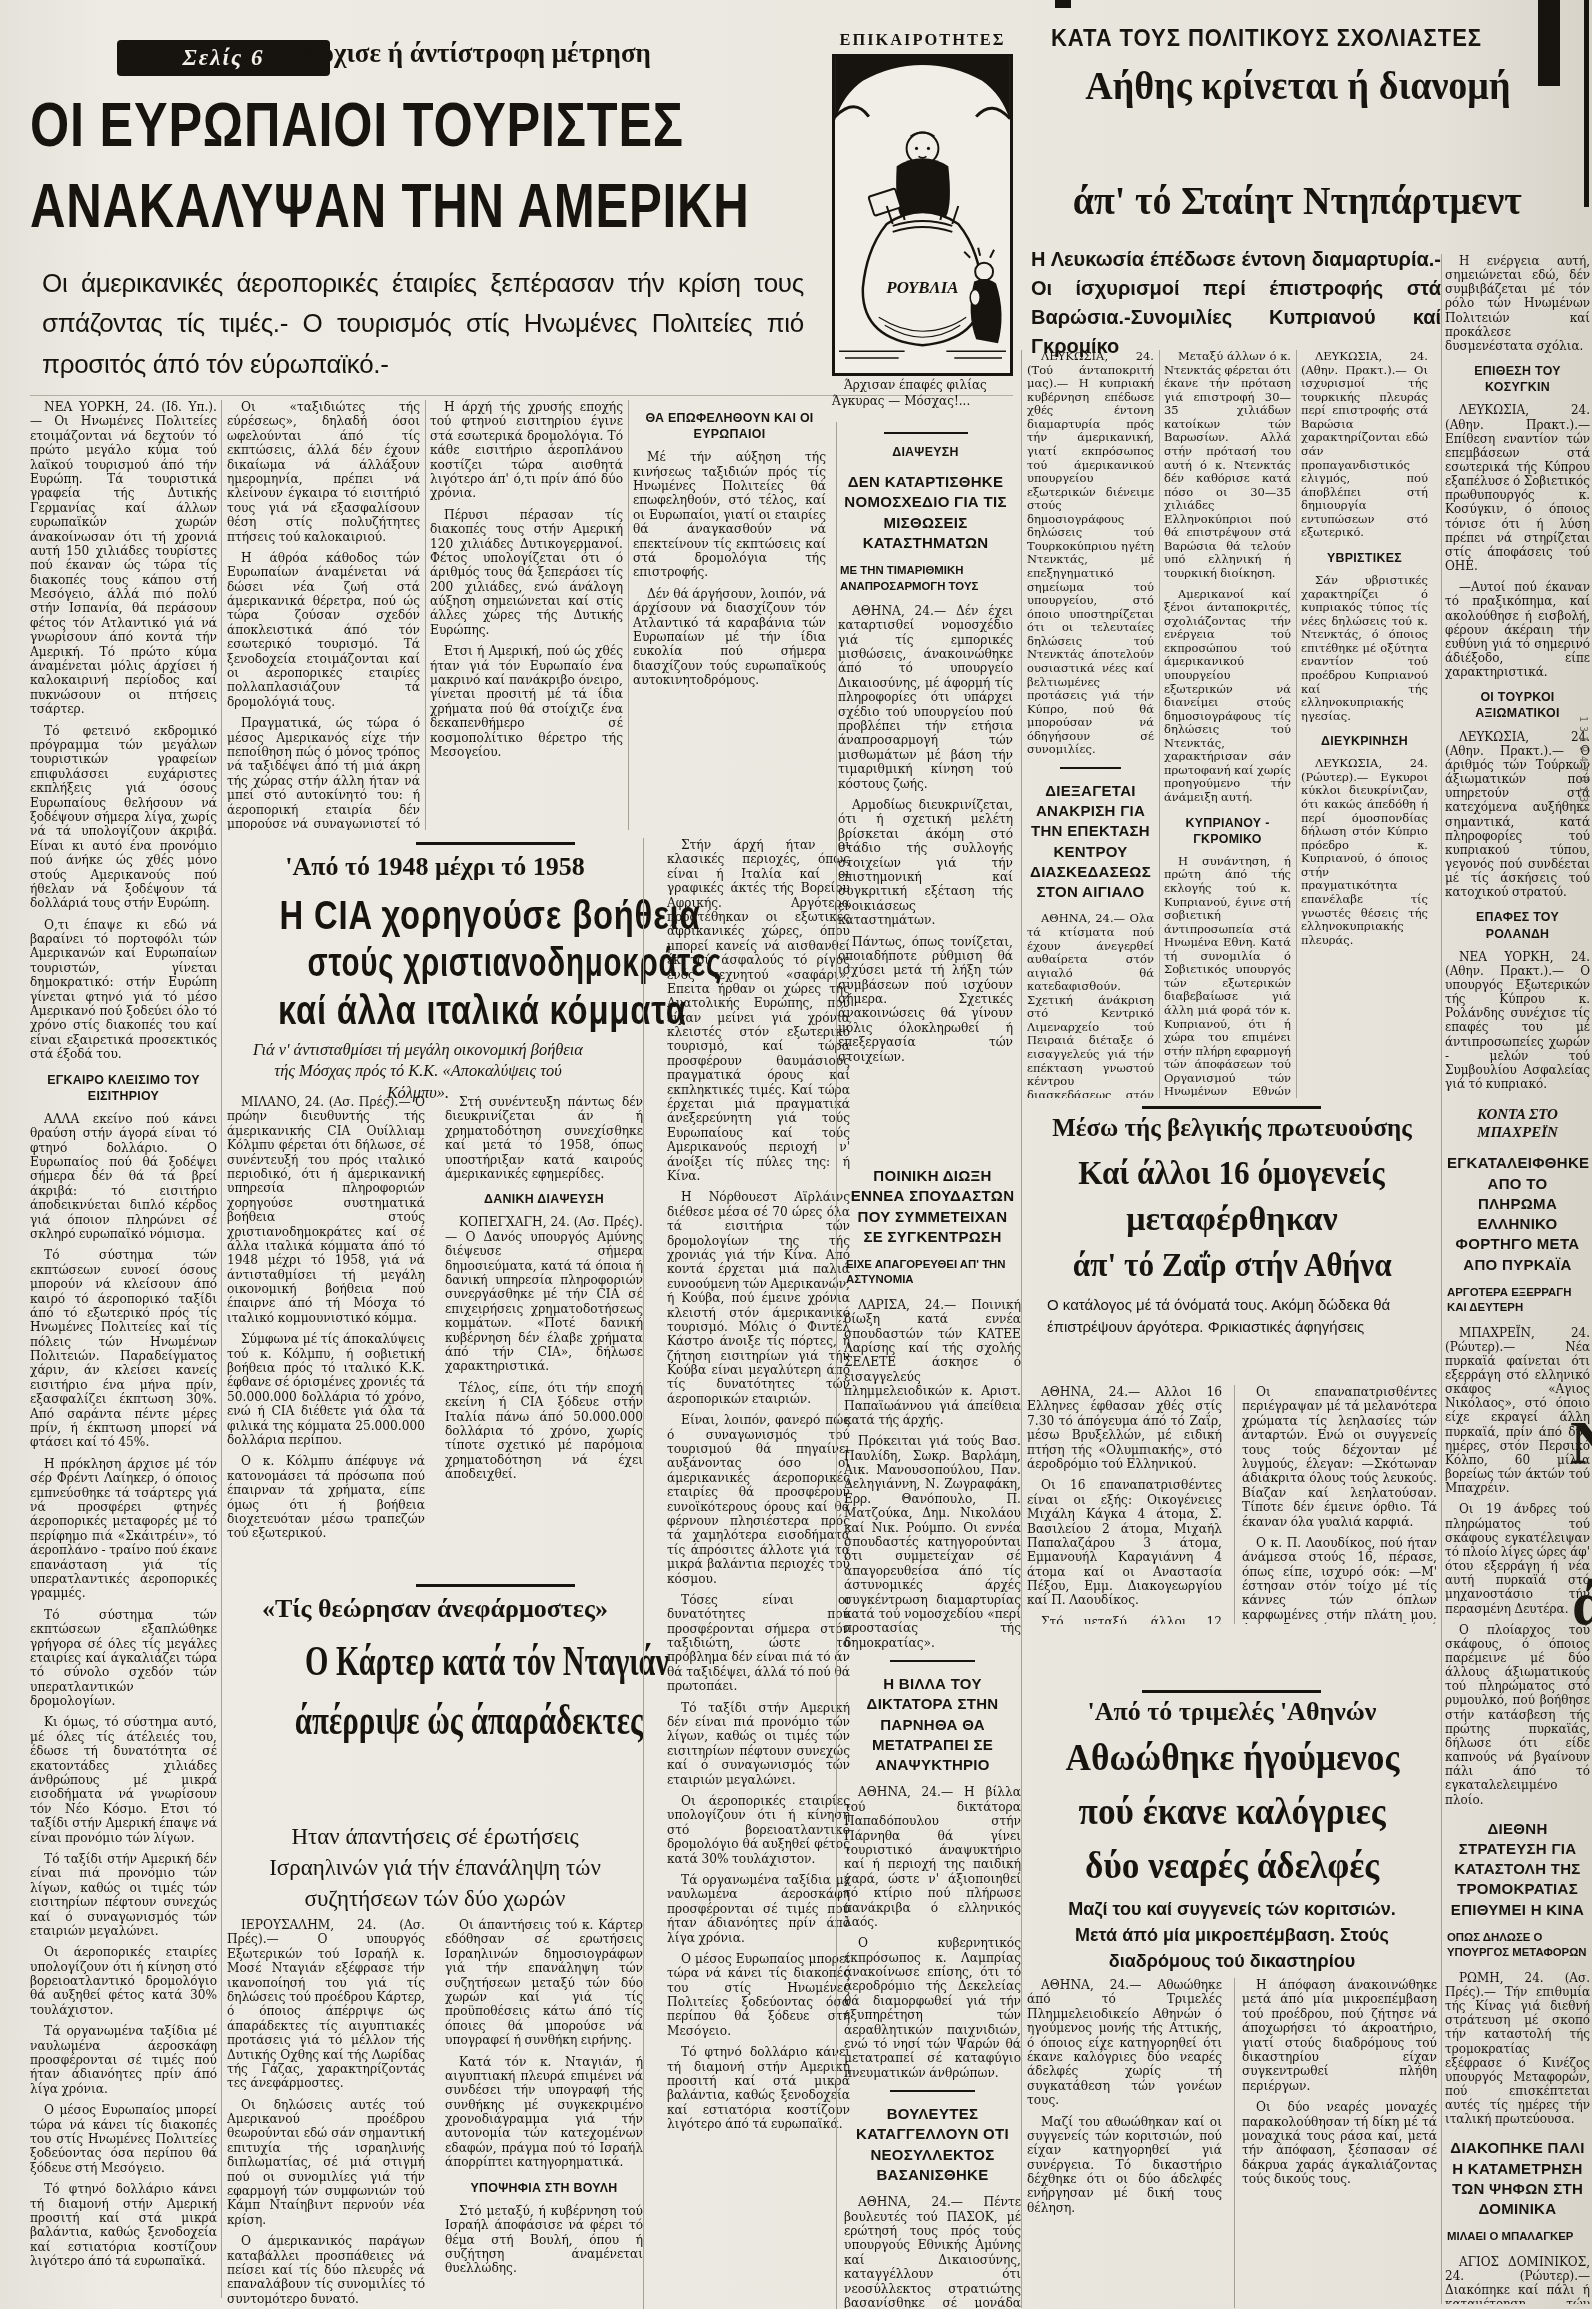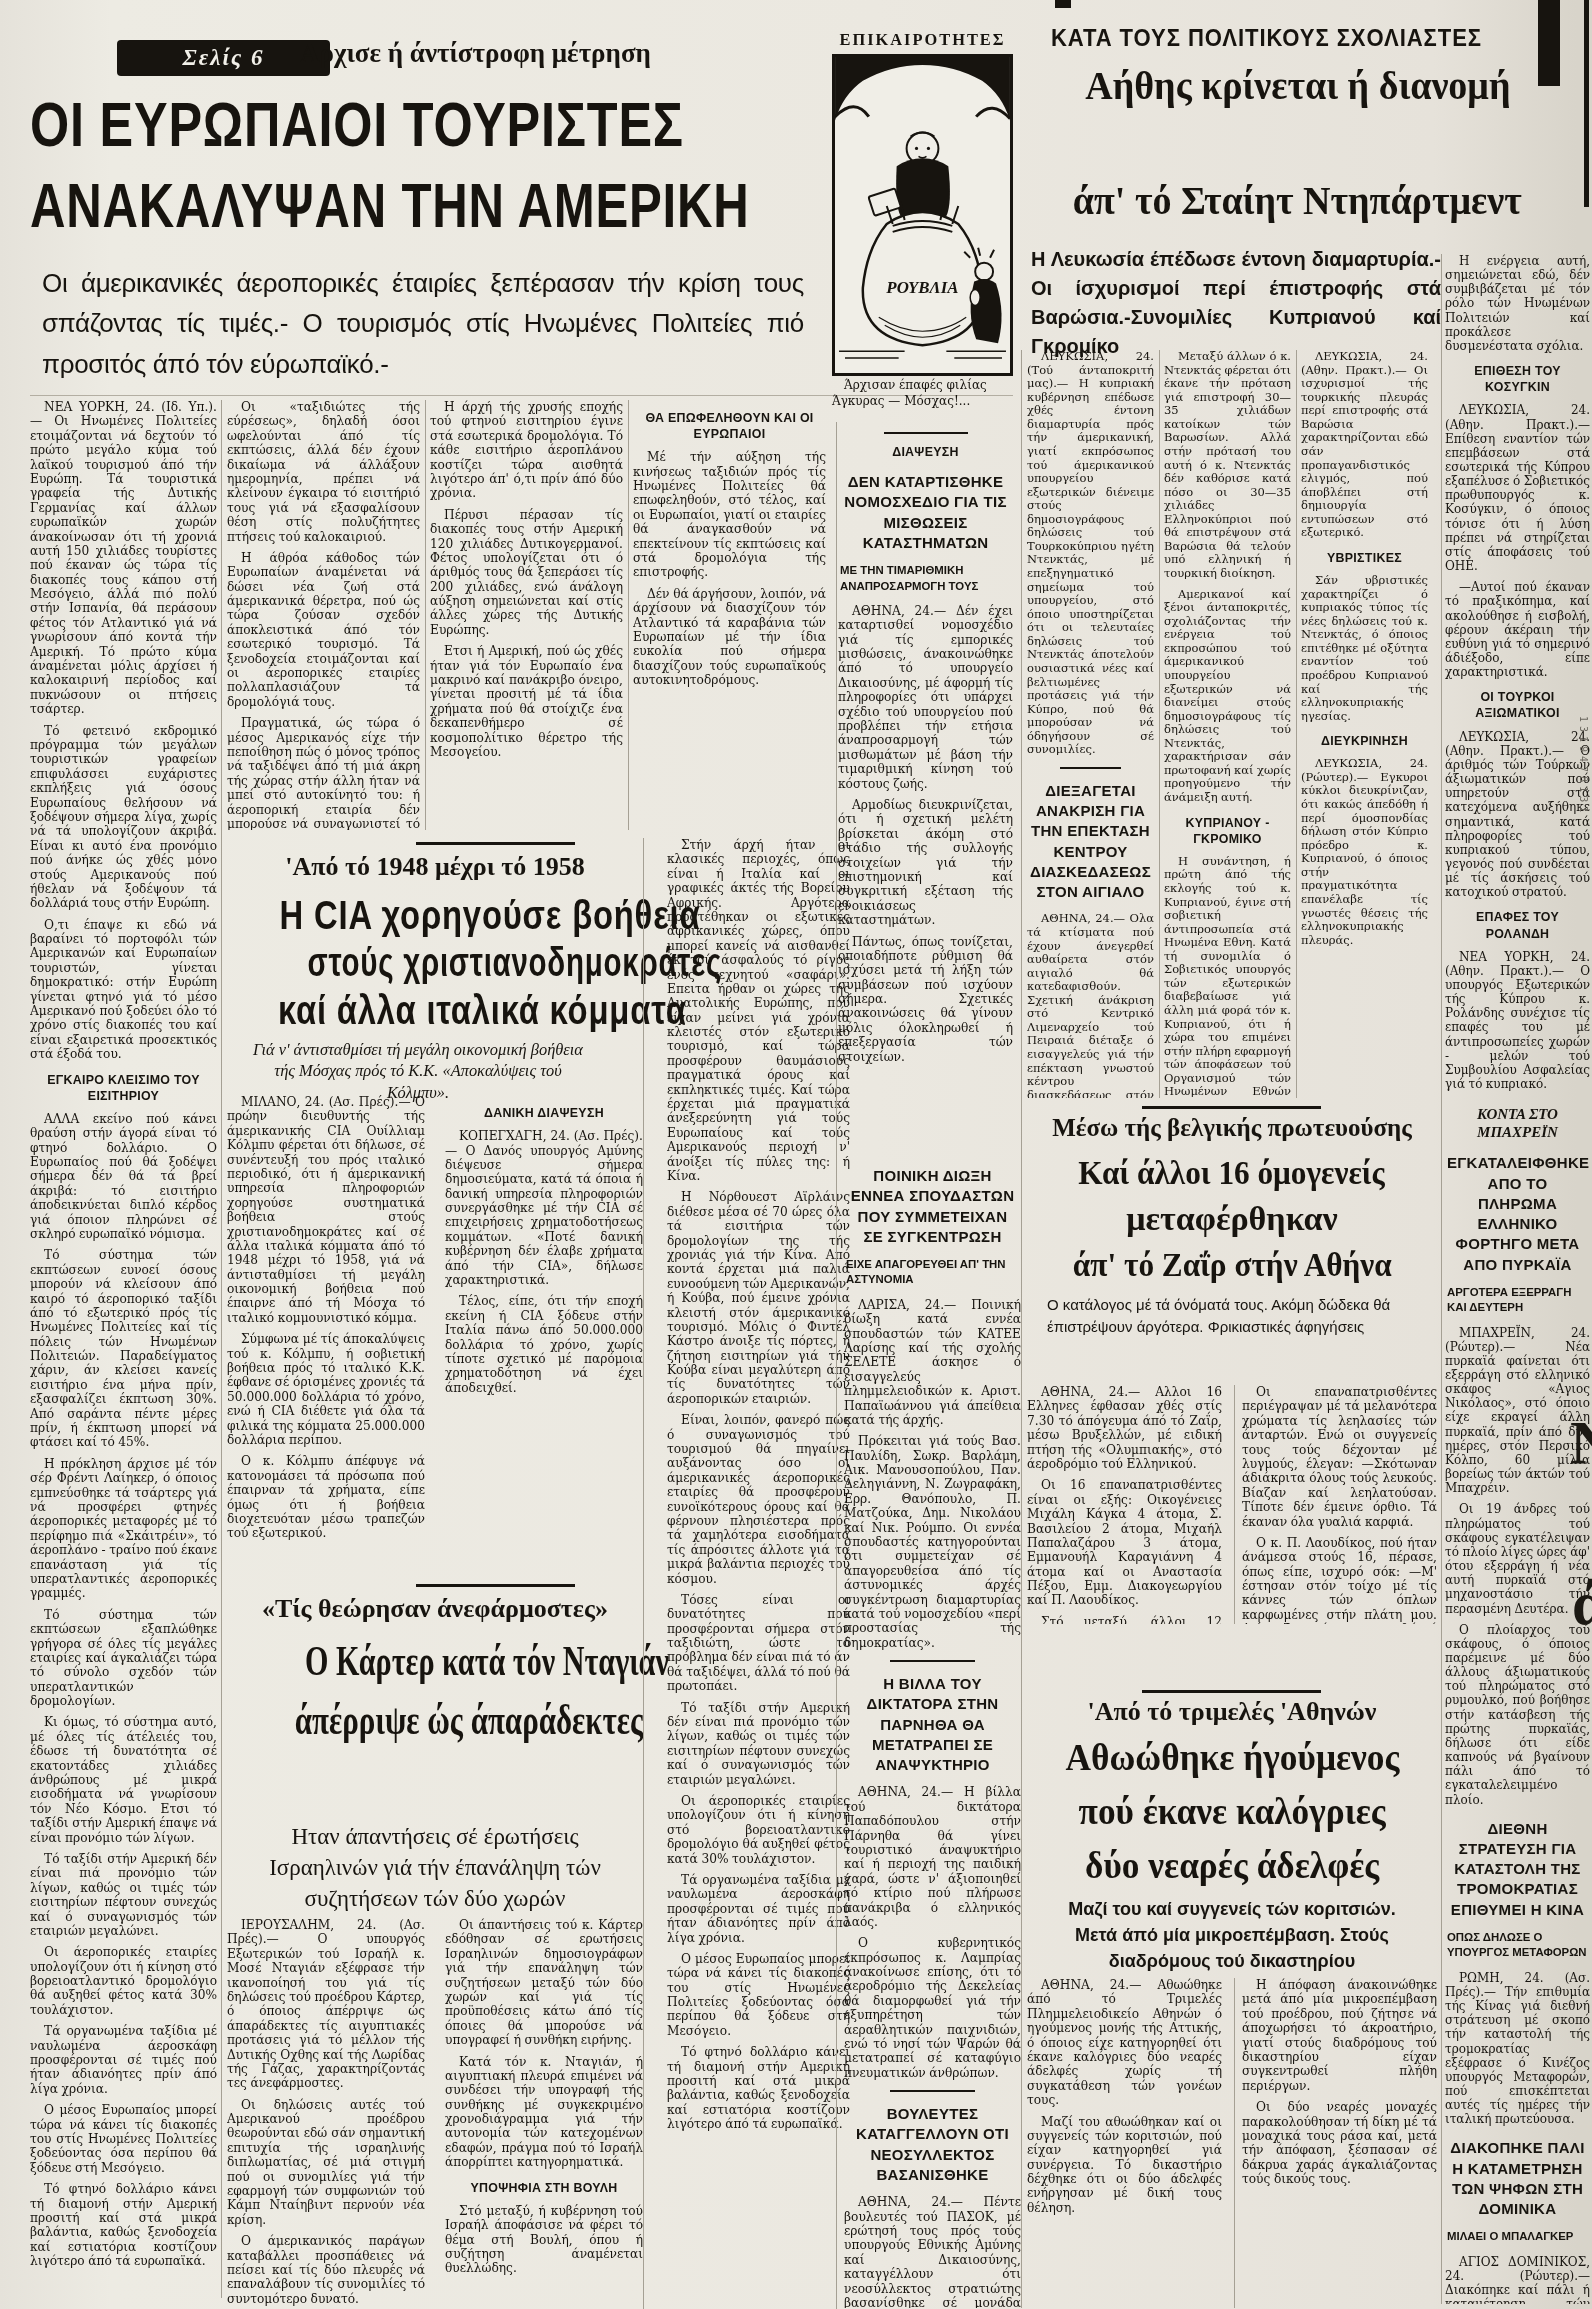--- a/index.html
+++ b/index.html
@@ -169,20 +169,21 @@
   <div class="hlwrap" style="left:227px;top:987px;width:416px;">
     <span class="hlx gothic" style="font-size:41px;transform:scaleX(.8);">καί άλλα ιταλικά κόμματα</span>
   </div>
   <div class="abs" style="left:248px;top:1039px;width:340px;text-align:center;font:italic 16.4px/1.3 'Liberation Serif',serif;">Γιά ν' άντισταθμίσει τή μεγάλη οικονομική βοήθεια τής Μόσχας πρός τό Κ.Κ. «Αποκαλύψεις τού Κόλμπυ».</div>
   <div class="col" style="left:227px;top:1095px;width:198px;height:460px;">
       <div class="sp">ΜΙΛΑΝΟ, 24. (Ασ. Πρές).— Ο πρώην διευθυντής τής άμερικανικής CIA Ουίλλιαμ Κόλμπυ φέρεται ότι δήλωσε, σέ συνέντευξή του πρός ιταλικό περιοδικό, ότι ή άμερικανική υπηρεσία πληροφοριών χορηγούσε συστηματικά βοήθεια στούς χριστιανοδημοκράτες καί σέ άλλα ιταλικά κόμματα άπό τό 1948 μέχρι τό 1958, γιά νά άντισταθμίσει τή μεγάλη οικονομική βοήθεια πού έπαιρνε άπό τή Μόσχα τό ιταλικό κομμουνιστικό κόμμα.</div>
       <div class="sp">Σύμφωνα μέ τίς άποκαλύψεις τού κ. Κόλμπυ, ή σοβιετική βοήθεια πρός τό ιταλικό Κ.Κ. έφθανε σέ όρισμένες χρονιές τά 50.000.000 δολλάρια τό χρόνο, ενώ ή CIA διέθετε γιά όλα τά φιλικά της κόμματα 25.000.000 δολλάρια περίπου.</div>
       <div class="sp">Ο κ. Κόλμπυ άπέφυγε νά κατονομάσει τά πρόσωπα πού έπαιρναν τά χρήματα, είπε όμως ότι ή βοήθεια διοχετευόταν μέσω τραπεζών τού εξωτερικού.</div>
     </div>
   <div class="col" style="left:445px;top:1095px;width:198px;height:460px;">
+      <div class="sp">Στή συνέντευξη πάντως δέν διευκρινίζεται άν ή χρηματοδότηση συνεχίσθηκε καί μετά τό 1958, όπως υποστήριξαν κατά καιρούς άμερικανικές εφημερίδες.</div>
       <div class="sx">ΔΑΝΙΚΗ ΔΙΑΨΕΥΣΗ</div>
       <div class="sp">ΚΟΠΕΓΧΑΓΗ, 24. (Ασ. Πρές).— Ο Δανός υπουργός Αμύνης διέψευσε σήμερα δημοσιεύματα, κατά τά όποια ή δανική υπηρεσία πληροφοριών συνεργάσθηκε μέ τήν CIA σέ επιχειρήσεις χρηματοδοτήσεως κομμάτων. «Ποτέ δανική κυβέρνηση δέν έλαβε χρήματα άπό τήν CIA», δήλωσε χαρακτηριστικά.</div>
       <div class="sp">Τέλος, είπε, ότι τήν εποχή εκείνη ή CIA ξόδευε στήν Ιταλία πάνω άπό 50.000.000 δολλάρια τό χρόνο, χωρίς τίποτε σχετικό μέ παρόμοια χρηματοδότηση νά έχει άποδειχθεί.</div>
     </div>
 
   <div class="rule" style="left:416px;top:1584px;width:159px;height:3px;"></div>
   <div class="abs kick" style="left:227px;top:1594px;width:416px;text-align:center;font-size:26px;">«Τίς θεώρησαν άνεφάρμοστες»</div>
   <div class="hlwrap" style="left:227px;top:1636px;width:416px;">
     <span class="hlx serifhead" style="font-size:43px;transform:scaleX(.7);">Ο Κάρτερ κατά τόν Νταγιάν</span>
   </div>

